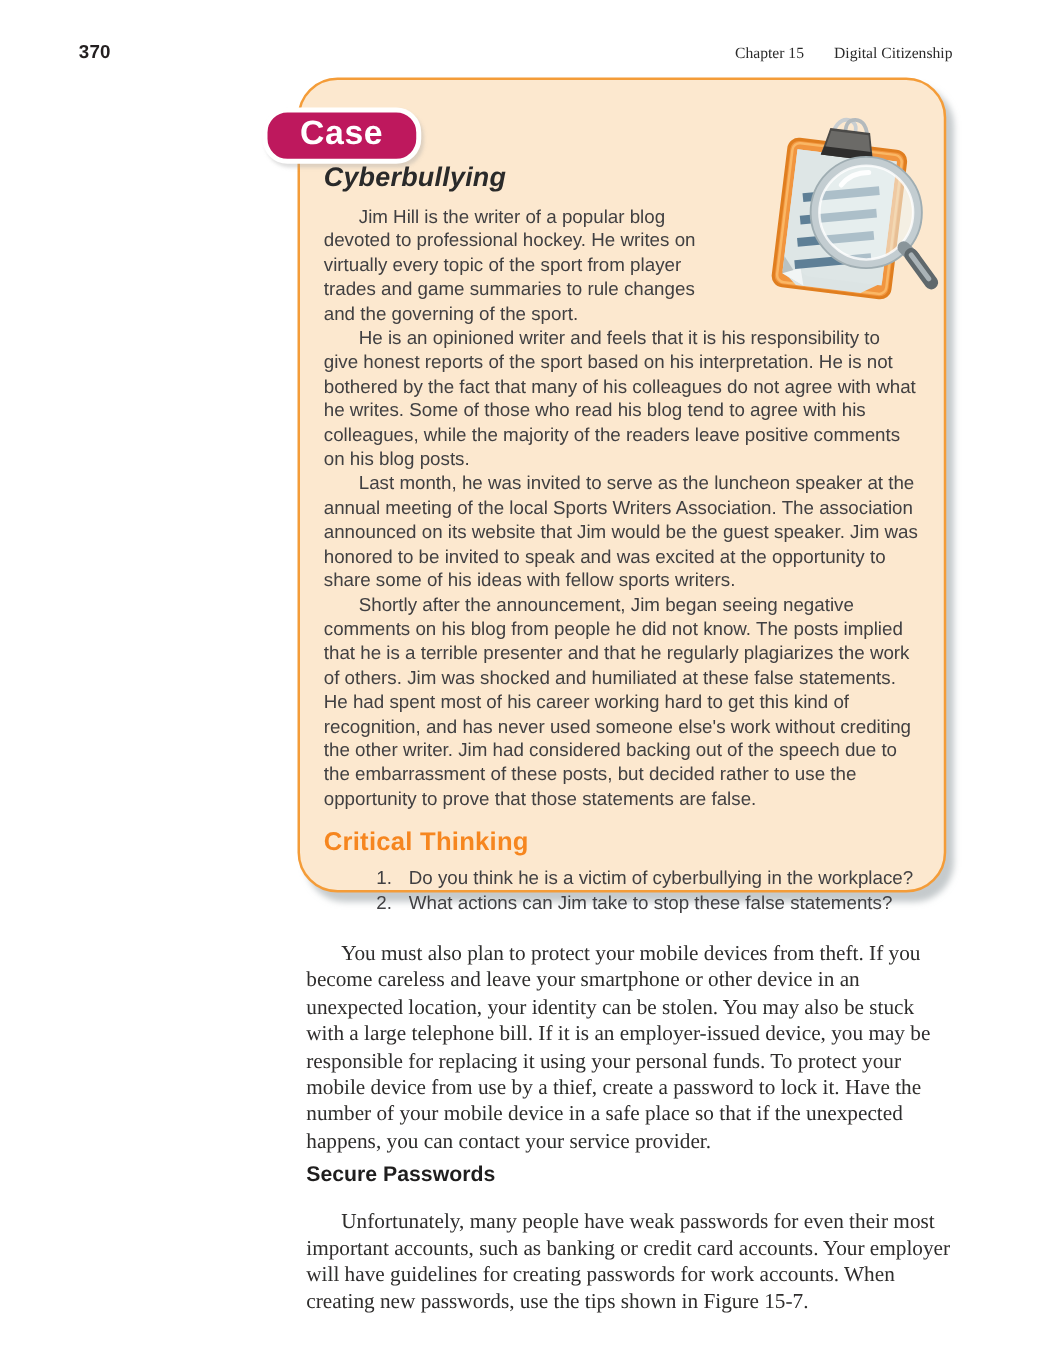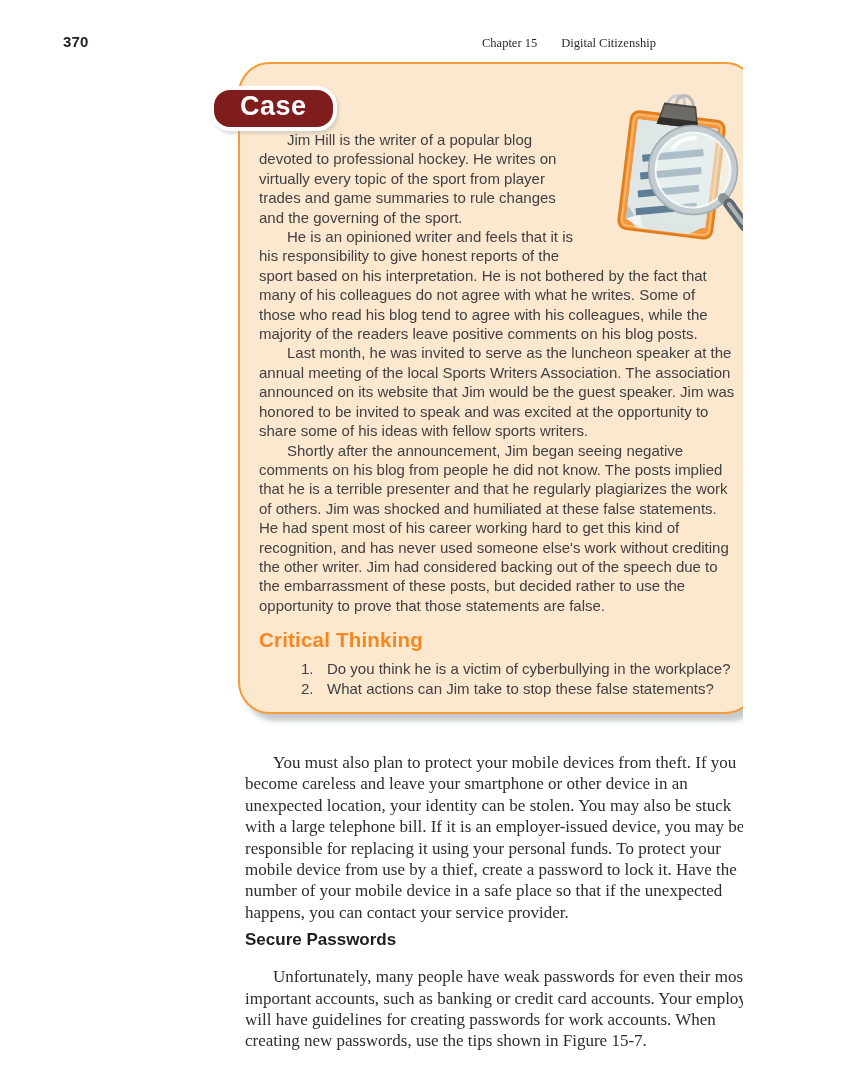--- a/index.html
+++ b/index.html
@@ -1,19 +1,19 @@
 <!DOCTYPE html>
 <html><head>
 <meta charset="utf-8">
 <style>
   * { margin: 0; padding: 0; box-sizing: border-box; }
   html, body { background: #ffffff; }
   .page {
     position: relative;
-    width: 743px;
+    width: 849px;
     height: 1087px;
     background: #ffffff;
     font-family: "Liberation Sans", sans-serif;
     color: #231f20;
     overflow: hidden;
   }
 
   
   .runhead { position: absolute; top: 33px; left: 63px; right: 87px; display: flex; align-items: baseline; }
   .page-num { font-size: 15px; font-weight: bold; letter-spacing: .2px; }
@@ -25,21 +25,21 @@
     left: 238px; top: 62px;
     width: 519px; height: 652px;
     background: #FCE8CF;
     border: 2px solid #F49C38;
     border-radius: 32px;
     box-shadow: 6px 7px 5px rgba(150,158,163,.55);
   }
   .case-badge {
     position: absolute;
     left: -30px; top: 22px;
-    background: #7f1d1d;
+    background: #be185d;
     color: #ffffff;
     font-size: 27px;
     font-weight: bold;
     letter-spacing: .5px;
     padding: 1px 26px 5px 26px;
     border: 4px solid #ffffff;
     border-radius: 20px;
     box-shadow: 2px 3px 3px rgba(160,160,160,.35);
   }
   .case-inner {
@@ -160,20 +160,21 @@
 
             <line x1="128" y1="112" x2="136" y2="120" stroke="#8a959a" stroke-width="10" stroke-linecap="round"></line>
             <line x1="134" y1="118" x2="150" y2="140" stroke="#5f686c" stroke-width="11" stroke-linecap="round"></line>
             <line x1="134" y1="118" x2="148" y2="137" stroke="#aab3b7" stroke-width="4" stroke-linecap="round"></line>
           </g>
         </svg>
       </div>
 
       <div class="float-spacer"></div>
 
+      <h2 class="case-title">Cyberbullying</h2>
 
       <div class="case-text">
         <p>Jim Hill is the writer of a popular blog devoted to professional hockey. He writes on virtually every topic of the sport from player trades and game summaries to rule changes and the governing of the sport.</p>
         <p>He is an opinioned writer and feels that it is his responsibility to give honest reports of the sport based on his interpretation. He is not bothered by the fact that many of his colleagues do not agree with what he writes. Some of those who read his blog tend to agree with his colleagues, while the majority of the readers leave positive comments on his blog posts.</p>
         <p>Last month, he was invited to serve as the luncheon speaker at the annual meeting of the local Sports Writers Association. The association announced on its website that Jim would be the guest speaker. Jim was honored to be invited to speak and was excited at the opportunity to share some of his ideas with fellow sports writers.</p>
         <p>Shortly after the announcement, Jim began seeing negative comments on his blog from people he did not know. The posts implied that he is a terrible presenter and that he regularly plagiarizes the work of others. Jim was shocked and humiliated at these false statements. He had spent most of his career working hard to get this kind of recognition, and has never used someone else's work without crediting the other writer. Jim had considered backing out of the speech due to the embarrassment of these posts, but decided rather to use the opportunity to prove that those statements are false.</p>
       </div>
 
       <h3 class="ct-heading">Critical Thinking</h3>
       <ol class="ct-list">

